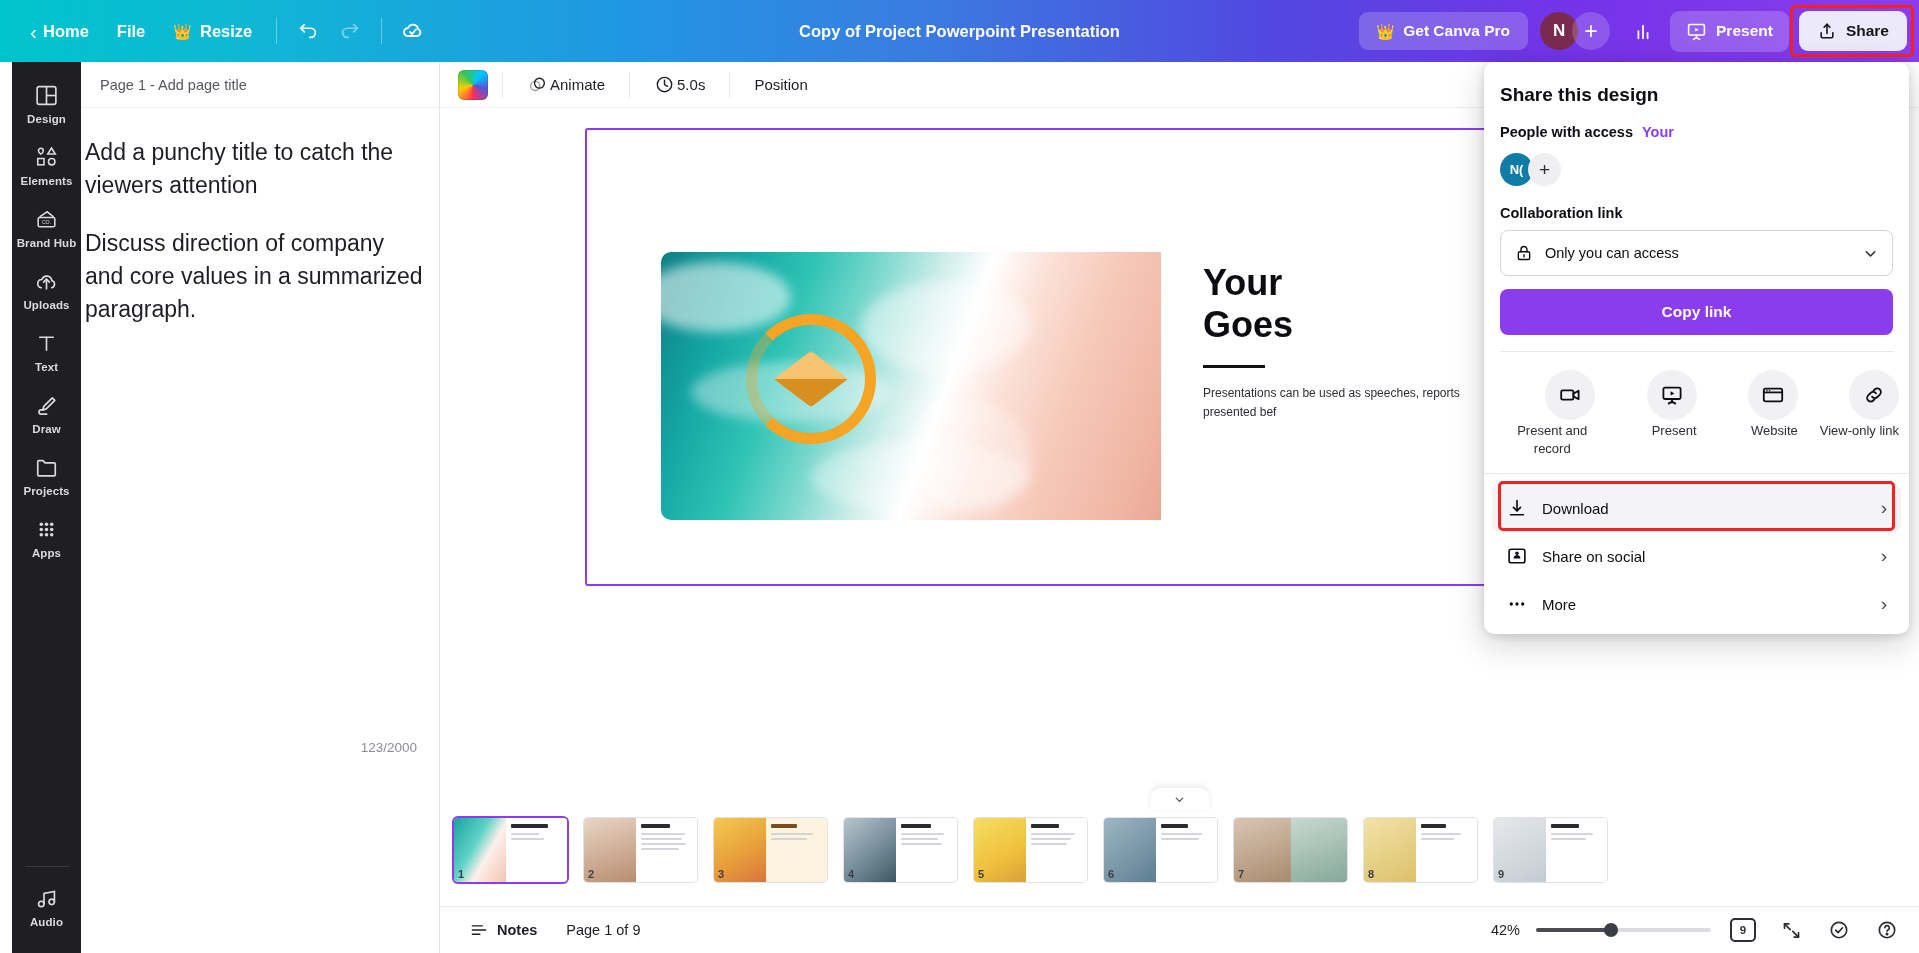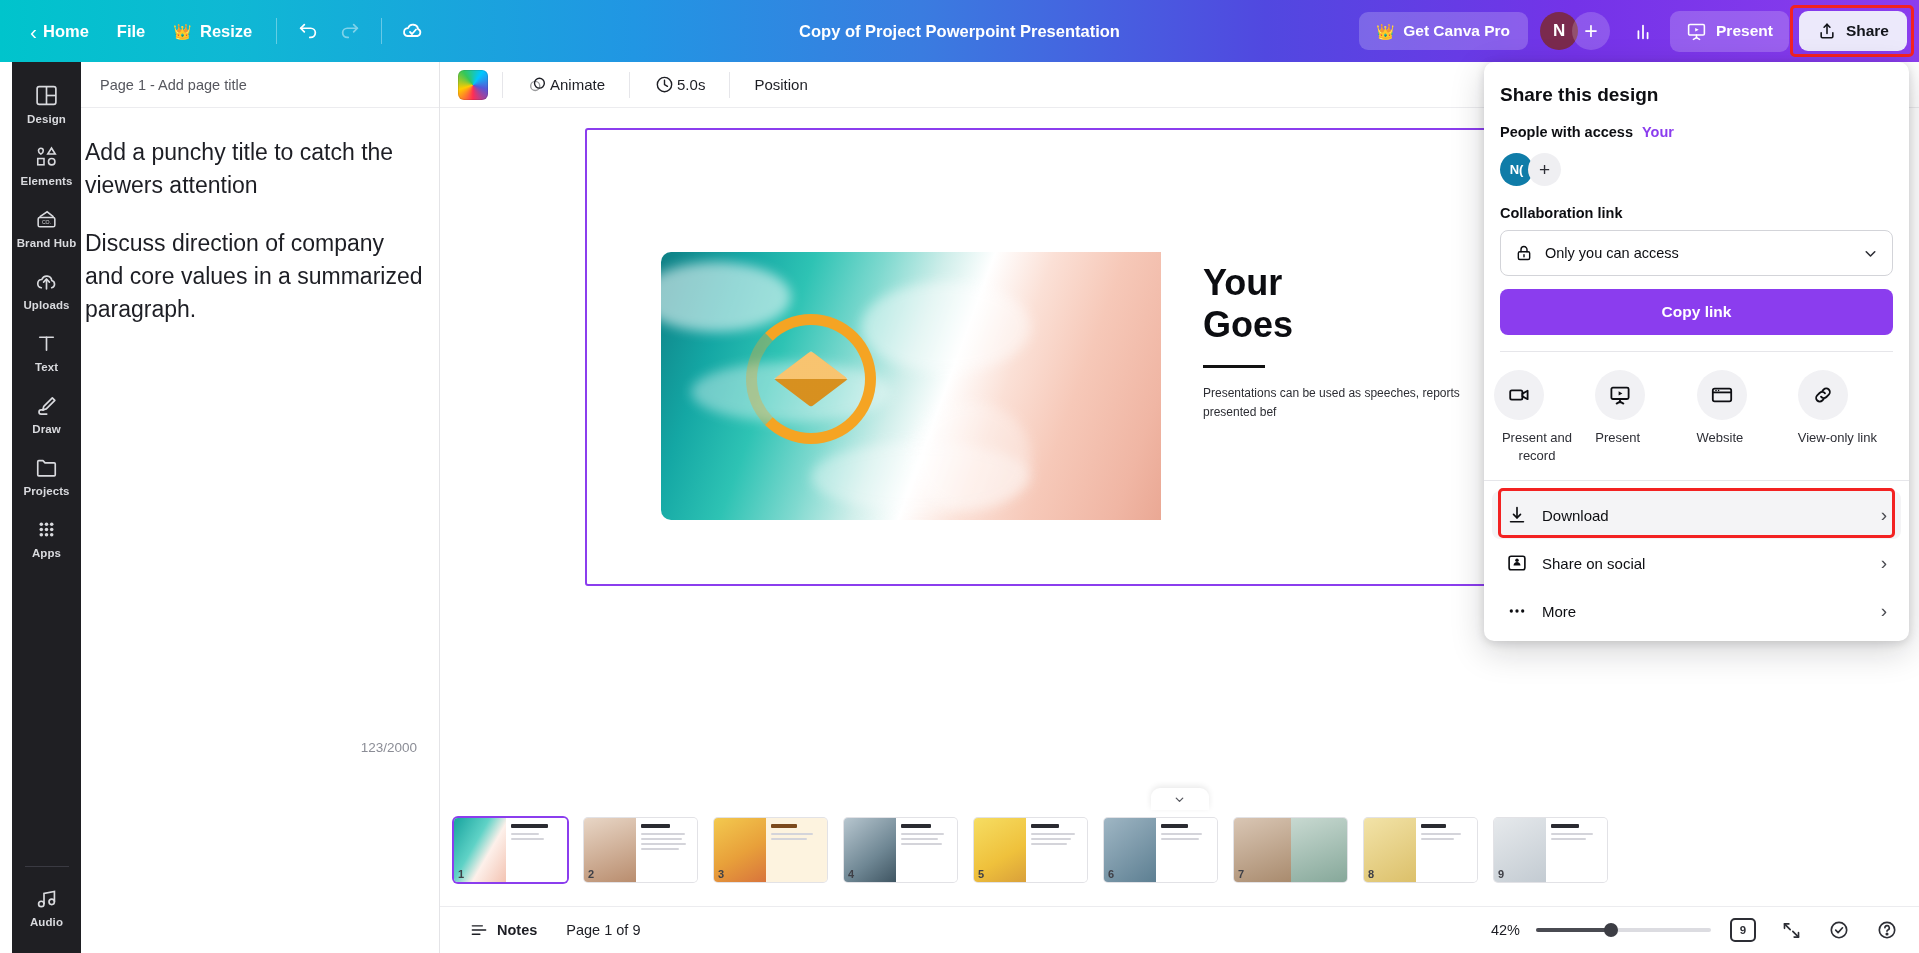--- a/index.html
+++ b/index.html
@@ -291,21 +291,21 @@
   .copy-btn {
     width: 100%; height: 46px; margin-top: 13px; background: #8b3dee;
     color: #fff; font-size: 15.5px; font-weight: 700; border: none;
     border-radius: 8px; cursor: pointer; font-family: "Liberation Sans", sans-serif;
   }
   .sp-hr { height: 1px; background: #e6e6ea; margin: 16px 0 0; }
   .sp-quick {
     display: flex; padding: 18px 10px 14px;
   }
   .qa {
-    flex: 1; display: flex; flex-direction: column; align-items: flex-start; gap: 9px;
+    flex: 1; display: flex; flex-direction: column; align-items: flex-end; gap: 2px;
     cursor: pointer;
   }
   .qa-circ {
     width: 50px; height: 50px; border-radius: 50%; background: #f1f1f4;
     display: flex; align-items: center; justify-content: center; color: #0d0e12;
   }
   .qa-lbl { font-size: 13px; color: #2d2e35; text-align: center; line-height: 1.35; max-width: 86px; }
   .sp-row {
     position: relative; display: flex; align-items: center; gap: 14px;
     height: 48px; padding: 0 14px; margin: 0 8px; border-radius: 8px;

